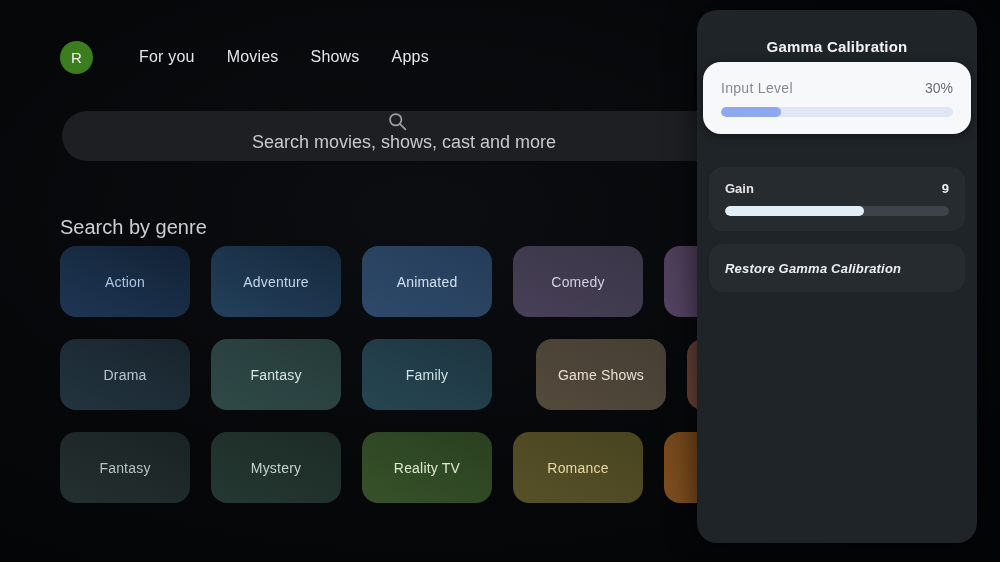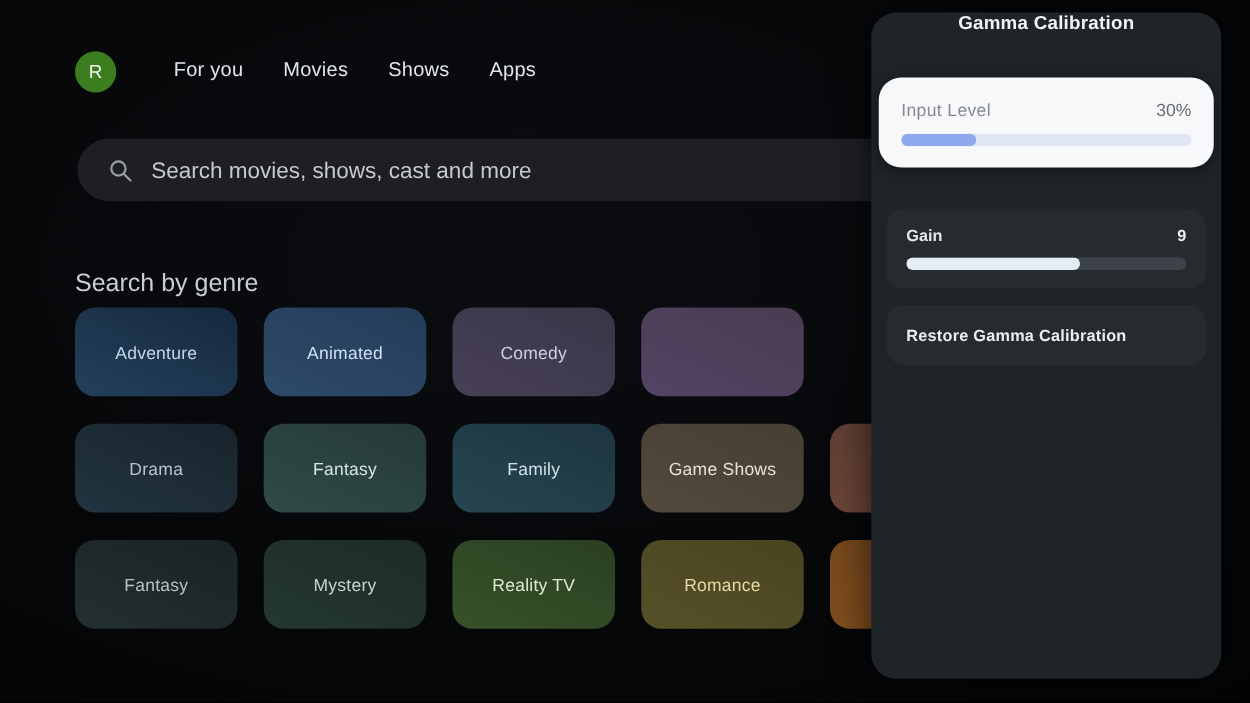--- a/index.html
+++ b/index.html
@@ -20,42 +20,42 @@
   .nav-items { display:flex; margin-left:30px; }
   .nav-item {
     color:#e3e6e9; font-size:16px; font-weight:500; letter-spacing:.2px;
     padding:8px 16px; cursor:pointer; white-space:nowrap;
   }
 
   
   .searchbar {
     position:absolute; left:62px; top:111px; width:660px; height:50px;
     background:#1d1f22; border-radius:25px;
-    display:flex; align-items:center; padding:0 14px 0 24px; z-index:1;
+    display:flex; align-items:center; padding:0 14px 0 24px; z-index:1;flex-direction:column;
   }
   .searchbar svg { flex:0 0 auto; }
   .search-placeholder { color:#c6c9cd; font-size:18px; margin-left:14px; font-weight:400; }
 
   
   .genre-heading { position:absolute; left:60px; top:216px; color:#cbcfd3; font-size:20px; font-weight:400; }
   .tile-grid { position:absolute; left:60px; top:246px; display:flex; flex-direction:column; gap:22px; }
   .tile-row { display:flex; gap:21px; }
   .tile {
     width:130px; height:71px; border-radius:16px;
     display:flex; align-items:center; justify-content:center;
     font-size:14px; font-weight:500; letter-spacing:.2px; cursor:pointer;
   }
 
   
   .panel {
     position:absolute; left:697px; top:10px; width:280px; height:533px;
     background:#1f2429; border-radius:20px; z-index:5;
     box-shadow:0 0 30px rgba(0,0,0,.6);
   }
-  .panel-title { text-align:center; color:#f2f3f5; font-size:15px; font-weight:700; letter-spacing:.2px; }
+  .panel-title { text-align:center; color:#f2f3f5; font-size:15px; font-weight:700; padding-top:28px; letter-spacing:.2px; }
 
   .card-focused {
     position:absolute; left:6px; top:52px; width:268px; height:72px;
     background:#f7f8fa; border-radius:18px; padding:18px 18px 0 18px; cursor:pointer;
     box-shadow:0 2px 10px rgba(0,0,0,.45);
   }
   .card-focused .slider-head { display:flex; justify-content:space-between; align-items:baseline; }
   .card-focused .slider-label { color:#86898d; font-size:14px; font-weight:400; letter-spacing:.3px; }
   .card-focused .slider-value { color:#6a6d71; font-size:14px; font-weight:400; }
   .card-focused .slider-track { margin-top:11px; height:10px; border-radius:5px; background:#e0e6f4; overflow:hidden; }
@@ -66,21 +66,21 @@
     background:#262b30; border-radius:14px; cursor:pointer;
   }
   .card-gain { top:157px; height:64px; padding:14px 16px 0 16px; }
   .card-gain .slider-head { display:flex; justify-content:space-between; align-items:baseline; }
   .card-gain .slider-label { color:#e5e5e5; font-size:13px; font-weight:700; }
   .card-gain .slider-value { color:#eceef0; font-size:13px; font-weight:700; }
   .card-gain .slider-track { margin-top:10px; height:10px; border-radius:5px; background:#3e4349; overflow:hidden; }
   .card-gain .slider-fill { height:100%; border-radius:5px; }
 
   .card-restore { top:234px; height:48px; display:flex; align-items:center; padding:0 16px; }
-  .card-restore .restore-label { color:#eceef0; font-size:13px; font-weight:700; letter-spacing:.2px; }
+  .card-restore .restore-label { color:#eceef0; font-size:13px; font-weight:700; letter-spacing:.2px;font-style:italic; }
 </style>
 </head>
 <body>
 
 <div id="screen">
 
   <div class="topnav">
     <div class="avatar" style="background: rgb(60, 125, 31);">R</div>
     <div class="nav-items">
       <div class="nav-item">For you</div>
@@ -95,20 +95,23 @@
       <circle cx="10" cy="10" r="6.5" fill="none" stroke="#9aa0a6" stroke-width="2"></circle>
       <line x1="15" y1="15" x2="21" y2="21" stroke="#9aa0a6" stroke-width="2" stroke-linecap="round"></line>
     </svg>
     <span class="search-placeholder">Search movies, shows, cast and more</span>
   </div>
 
   <div class="genre-heading">Search by genre</div>
 
   <div class="tile-grid">
     <div class="tile-row">
+      <div class="tile" style="background: linear-gradient(205deg, rgb(18, 34, 53), rgb(30, 54, 84)); color: rgb(169, 198, 232);">
+          <span>Action</span>
+        </div>
       <div class="tile" style="background: linear-gradient(205deg, rgb(22, 41, 61), rgb(35, 64, 92)); color: rgb(195, 215, 234);">
           <span>Adventure</span>
         </div>
       <div class="tile" style="background: linear-gradient(205deg, rgb(36, 60, 88), rgb(46, 74, 106)); color: rgb(207, 224, 242);">
           <span>Animated</span>
         </div>
       <div class="tile" style="background: linear-gradient(205deg, rgb(58, 53, 71), rgb(71, 64, 87)); color: rgb(211, 207, 226);">
           <span>Comedy</span>
         </div>
       <div class="tile" style="background: linear-gradient(205deg, rgb(74, 59, 82), rgb(84, 67, 99)); color: rgb(216, 208, 224);">
@@ -118,21 +121,21 @@
     <div class="tile-row">
       <div class="tile" style="background: linear-gradient(205deg, rgb(24, 36, 44), rgb(34, 52, 64)); color: rgb(182, 198, 206);">
           <span>Drama</span>
         </div>
       <div class="tile" style="background: linear-gradient(205deg, rgb(37, 58, 57), rgb(47, 74, 72)); color: rgb(214, 230, 226);">
           <span>Fantasy</span>
         </div>
       <div class="tile" style="background: linear-gradient(205deg, rgb(29, 53, 64), rgb(38, 70, 82)); color: rgb(207, 226, 230);">
           <span>Family</span>
         </div>
-      <div class="tile" style="background: linear-gradient(205deg, rgb(69, 62, 51), rgb(84, 74, 60)); color: rgb(234, 223, 210);">
+      <div class="tile" style="background: linear-gradient(205deg, rgb(69, 62, 51), rgb(84, 74, 60)); color: rgb(234, 223, 210); margin-left: 23px;">
           <span>Game Shows</span>
         </div>
       <div class="tile" style="background: linear-gradient(205deg, rgb(88, 57, 47), rgb(106, 68, 56)); color: rgb(230, 210, 200);">
           <span></span>
         </div>
     </div>
     <div class="tile-row">
       <div class="tile" style="background: linear-gradient(205deg, rgb(26, 35, 36), rgb(36, 47, 48)); color: rgb(180, 195, 196);">
           <span>Fantasy</span>
         </div>

